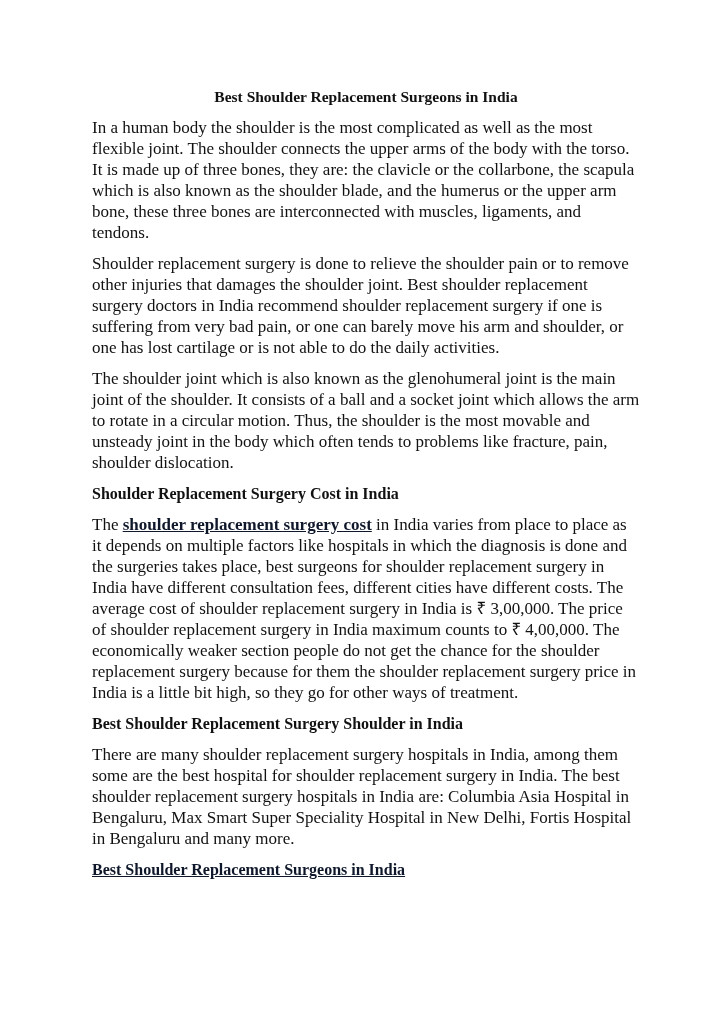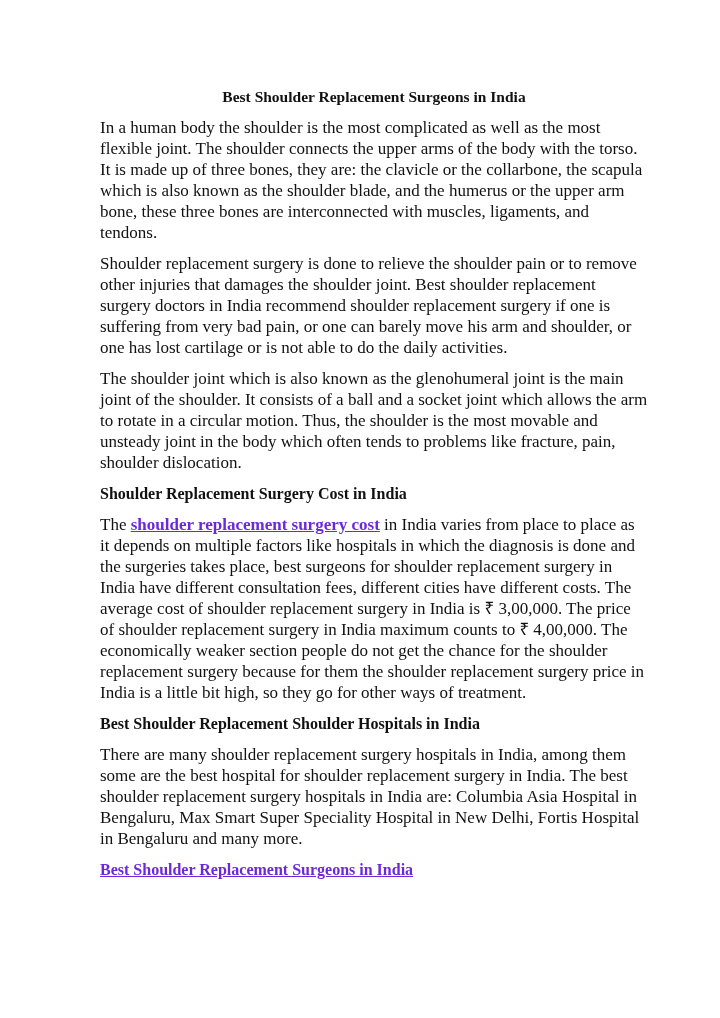--- a/index.html
+++ b/index.html
@@ -10,21 +10,21 @@
     body {
       width: 720px;
       height: 1018px;
       overflow: hidden;
       position: relative;
       font-family: "Liberation Serif", serif;
       color: #111111;
     }
     .page {
       position: absolute;
-      left: 100px;
+      left: 92px;
       top: 86px;
       width: 548px;
     }
     .title {
       text-align: center;
       font-weight: bold;
       font-size: 15.5px;
       line-height: 21px;
       margin: 0 0 10px 0;
     }
@@ -33,21 +33,21 @@
       line-height: 21px;
       margin: 0 0 10px 0;
     }
     .heading {
       font-weight: bold;
       font-size: 16px;
       line-height: 21px;
       margin: 0 0 10px 0;
     }
     a.link {
-      color: #6d28d9;
+      color: #0f172a;
       font-weight: bold;
       text-decoration: underline;
     }
     .final-link {
       font-size: 16px;
       line-height: 21px;
       margin: 0;
     }
   </style>
 </head>
@@ -59,20 +59,20 @@
   <p>In a human body the shoulder is the most complicated as well as the most flexible joint. The shoulder connects the upper arms of the body with the torso. It is made up of three bones, they are: the clavicle or the collarbone, the scapula which is also known as the shoulder blade, and the humerus or the upper arm bone, these three bones are interconnected with muscles, ligaments, and tendons.</p>
 
   <p>Shoulder replacement surgery is done to relieve the shoulder pain or to remove other injuries that damages the shoulder joint. Best shoulder replacement surgery doctors in India recommend shoulder replacement surgery if one is suffering from very bad pain, or one can barely move his arm and shoulder, or one has lost cartilage or is not able to do the daily activities.</p>
 
   <p>The shoulder joint which is also known as the glenohumeral joint is the main joint of the shoulder. It consists of a ball and a socket joint which allows the arm to rotate in a circular motion. Thus, the shoulder is the most movable and unsteady joint in the body which often tends to problems like fracture, pain, shoulder dislocation.</p>
 
   <div class="heading">Shoulder Replacement Surgery Cost in India</div>
 
   <p><span>The </span><a class="link" href="#">shoulder replacement surgery cost</a><span> in India varies from place to place as it depends on multiple factors like hospitals in which the diagnosis is done and the surgeries takes place, best surgeons for shoulder replacement surgery in India have different consultation fees, different cities have different costs. The average cost of shoulder replacement surgery in India is ₹ 3,00,000. The price of shoulder replacement surgery in India maximum counts to ₹ 4,00,000. The economically weaker section people do not get the chance for the shoulder replacement surgery because for them the shoulder replacement surgery price in India is a little bit high, so they go for other ways of treatment.</span></p>
 
-  <div class="heading">Best Shoulder Replacement Shoulder Hospitals in India</div>
+  <div class="heading">Best Shoulder Replacement Surgery Shoulder in India</div>
 
   <p>There are many shoulder replacement surgery hospitals in India, among them some are the best hospital for shoulder replacement surgery in India. The best shoulder replacement surgery hospitals in India are: Columbia Asia Hospital in Bengaluru, Max Smart Super Speciality Hospital in New Delhi, Fortis Hospital in Bengaluru and many more.</p>
 
   <div class="final-link">
     <a class="link" href="#">Best Shoulder Replacement Surgeons in India</a>
   </div>
 </div>
 
 </body></html>

